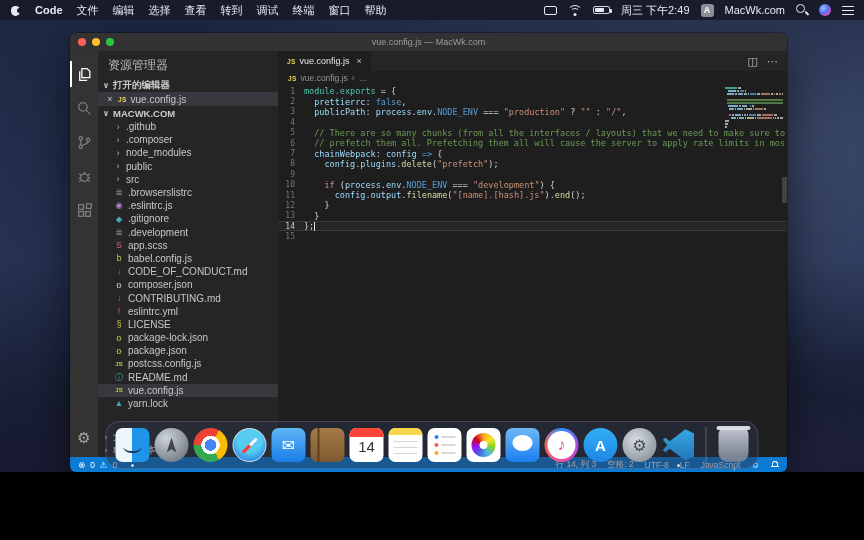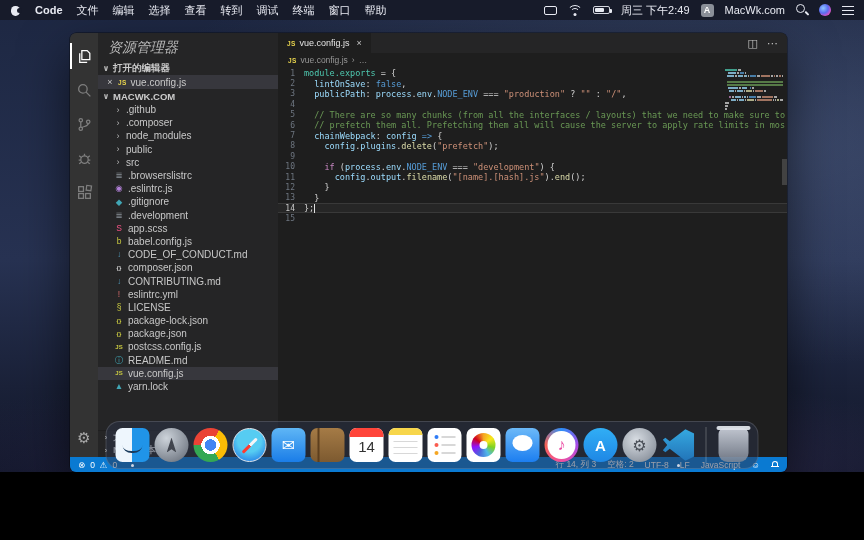--- a/index.html
+++ b/index.html
@@ -56,21 +56,21 @@
   .activitybar{width:28px;background:#333333;display:flex;flex-direction:column;align-items:center;padding-top:6px;gap:0;flex:none;}
   .ab-item{width:28px;height:34px;display:flex;align-items:center;justify-content:center;color:#7e7e7e;position:relative;}
   .ab-item.active{color:#ffffff;}
   .ab-item.active::before{content:"";position:absolute;left:0;top:4px;bottom:4px;width:2px;background:#fff;}
   .ab-item svg{width:17px;height:17px;stroke:currentColor;fill:none;stroke-width:1.2;}
   .ab-spacer{flex:1;}
   .ab-gear{width:28px;height:30px;display:flex;align-items:center;justify-content:center;color:#a8a8a8;font-size:15px;margin-bottom:4px;}
 
   
   .sidebar{width:180px;background:#252526;color:#cccccc;display:flex;flex-direction:column;font-size:10px;flex:none;min-height:0;}
-  .sb-title{padding:6px 0 4px 10px;font-size:14px;color:#bbbbbb;flex:none;font-style:italic;}
+  .sb-title{padding:6px 0 4px 10px;font-size:12px;color:#bbbbbb;flex:none;}
   .sec-head{display:flex;align-items:center;gap:3px;height:14px;padding-left:4px;font-weight:700;font-size:9.5px;color:#cccccc;flex:none;}
   .sec-head .chev{font-size:8px;color:#bbb;width:8px;text-align:center;}
   .oe-item{display:flex;align-items:center;gap:4px;height:14px;padding-left:8px;background:#37373d;flex:none;}
   .oe-close{color:#c5c5c5;font-size:9px;width:8px;text-align:center;}
   .js-badge{color:#e8d44d;font-weight:700;font-size:6.5px;letter-spacing:.3px;}
   .tree{flex:1;min-height:0;overflow:hidden;}
   .tree-row{display:flex;align-items:center;gap:4px;height:13.2px;padding-left:16px;cursor:default;}
   .tree-row.selected{background:#37373d;}
   .tree-row .tchev{color:#b6b6b6;font-size:9px;width:8px;text-align:center;}
   .fi{width:10px;text-align:center;font-size:8.5px;line-height:1;flex:none;}
@@ -189,20 +189,28 @@
       <span>周三 下午2:49</span>
       <span class="ime">A</span>
       <span>MacWk.com</span>
       <span class="mi-search"></span>
       <span class="siri"></span>
       <span class="mi-list"></span>
     </span>
   </div>
 
   <div class="window">
+    <div class="titlebar">
+      <span class="tl-dots">
+        <span class="tl-dot tl-close"></span>
+        <span class="tl-dot tl-min"></span>
+        <span class="tl-dot tl-zoom"></span>
+      </span>
+      <span class="wtitle">vue.config.js — MacWk.com</span>
+    </div>
 
     <div class="wbody">
 
       <div class="activitybar">
         <div class="ab-item active">
           <svg viewBox="0 0 16 16">
               <path d="M5.5 2.5h5l2.5 2.5v6h-7.5z"></path>
               <path d="M3.5 5v8.5h7"></path>
             </svg>
         </div>
@@ -378,21 +386,21 @@
           <span>…</span>
         </div>
         <div class="codewrap">
           <div class="code" id="code">
               <div class="code-row">
                 <span class="gutter">1</span>
                 <span class="code-line"><span style="color: rgb(78, 201, 176);">module.exports</span><span style="color: rgb(212, 212, 212);"> = {</span></span>
               </div>
               <div class="code-row">
                 <span class="gutter">2</span>
-                <span class="code-line"><span style="color: rgb(212, 212, 212);">  </span><span style="color: rgb(156, 220, 254);">lintOnSave</span><span style="color: rgb(212, 212, 212);">: </span><span style="color: rgb(86, 156, 214);">false</span><span style="color: rgb(212, 212, 212);">,</span></span>
+                <span class="code-line"><span style="color: rgb(212, 212, 212);">  </span><span style="color: rgb(156, 220, 254);">prettierrc</span><span style="color: rgb(212, 212, 212);">: </span><span style="color: rgb(86, 156, 214);">false</span><span style="color: rgb(212, 212, 212);">,</span></span>
               </div>
               <div class="code-row">
                 <span class="gutter">3</span>
                 <span class="code-line"><span style="color: rgb(212, 212, 212);">  </span><span style="color: rgb(156, 220, 254);">publicPath</span><span style="color: rgb(212, 212, 212);">: </span><span style="color: rgb(156, 220, 254);">process</span><span style="color: rgb(212, 212, 212);">.</span><span style="color: rgb(156, 220, 254);">env</span><span style="color: rgb(212, 212, 212);">.</span><span style="color: rgb(86, 156, 214);">NODE_ENV</span><span style="color: rgb(212, 212, 212);"> === </span><span style="color: rgb(206, 145, 120);">"production"</span><span style="color: rgb(212, 212, 212);"> ? </span><span style="color: rgb(206, 145, 120);">""</span><span style="color: rgb(212, 212, 212);"> : </span><span style="color: rgb(206, 145, 120);">"/"</span><span style="color: rgb(212, 212, 212);">,</span></span>
               </div>
               <div class="code-row">
                 <span class="gutter">4</span>
                 <span class="code-line"></span>
               </div>
               <div class="code-row">

